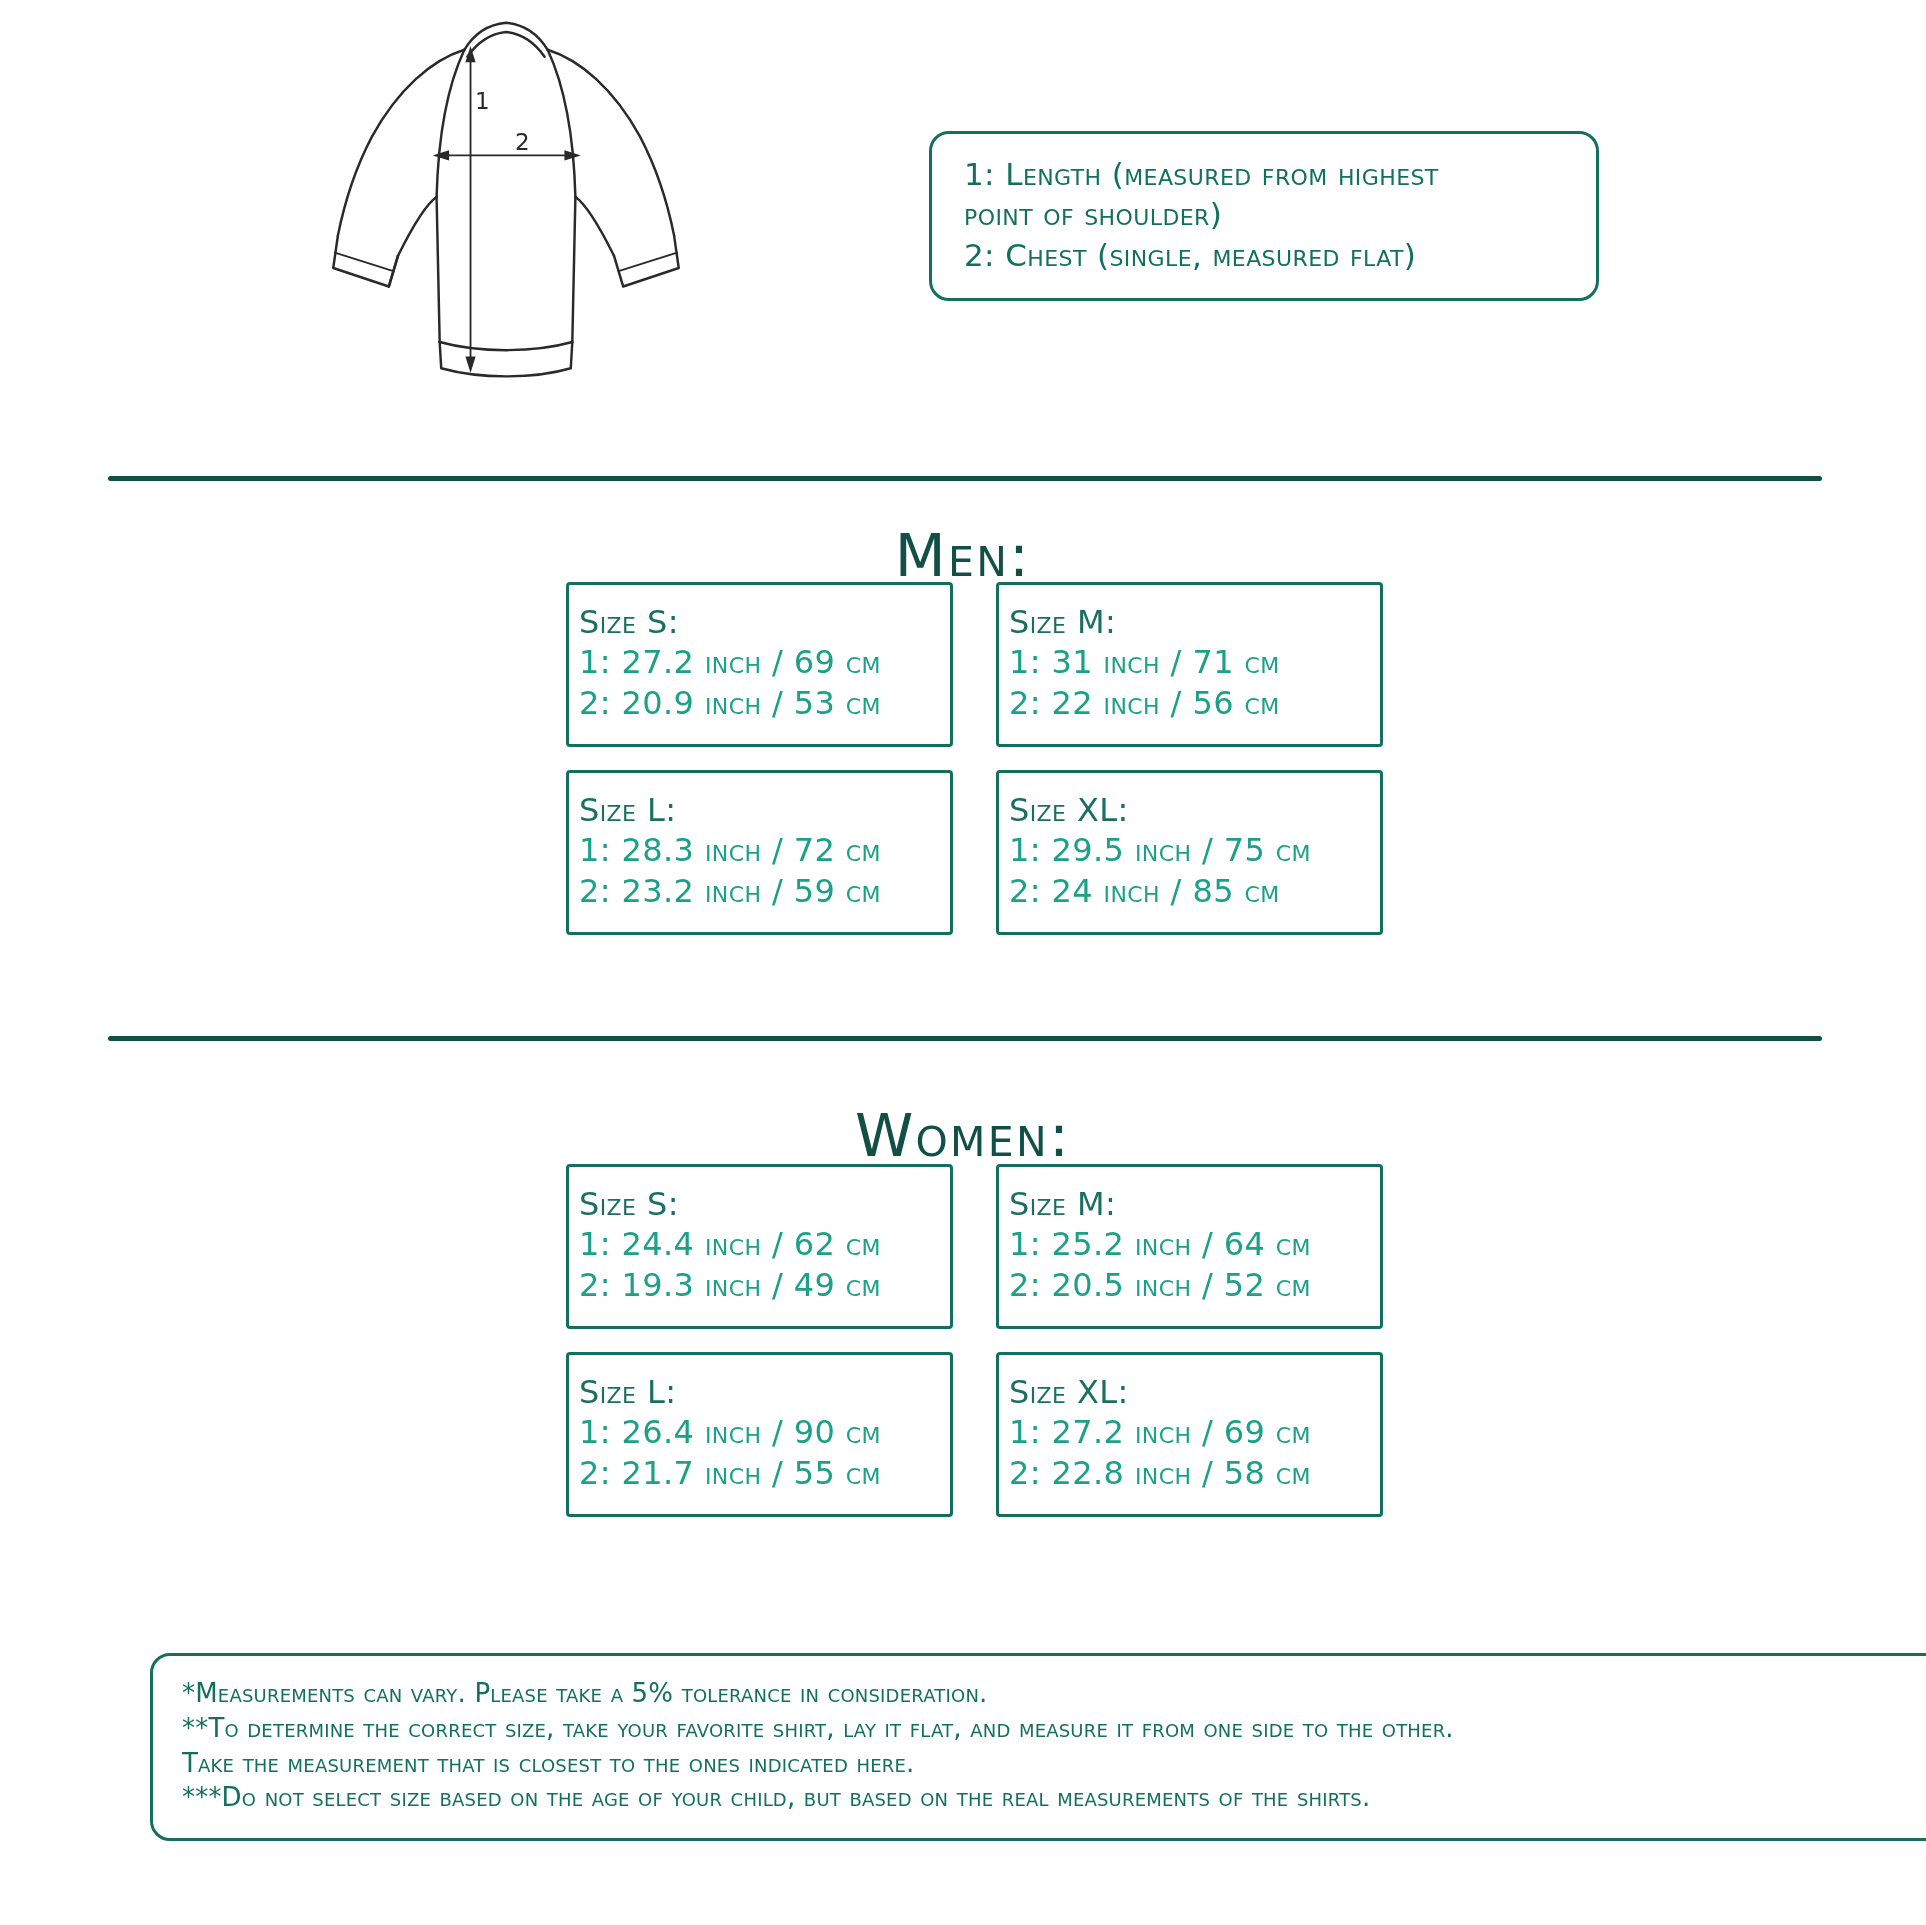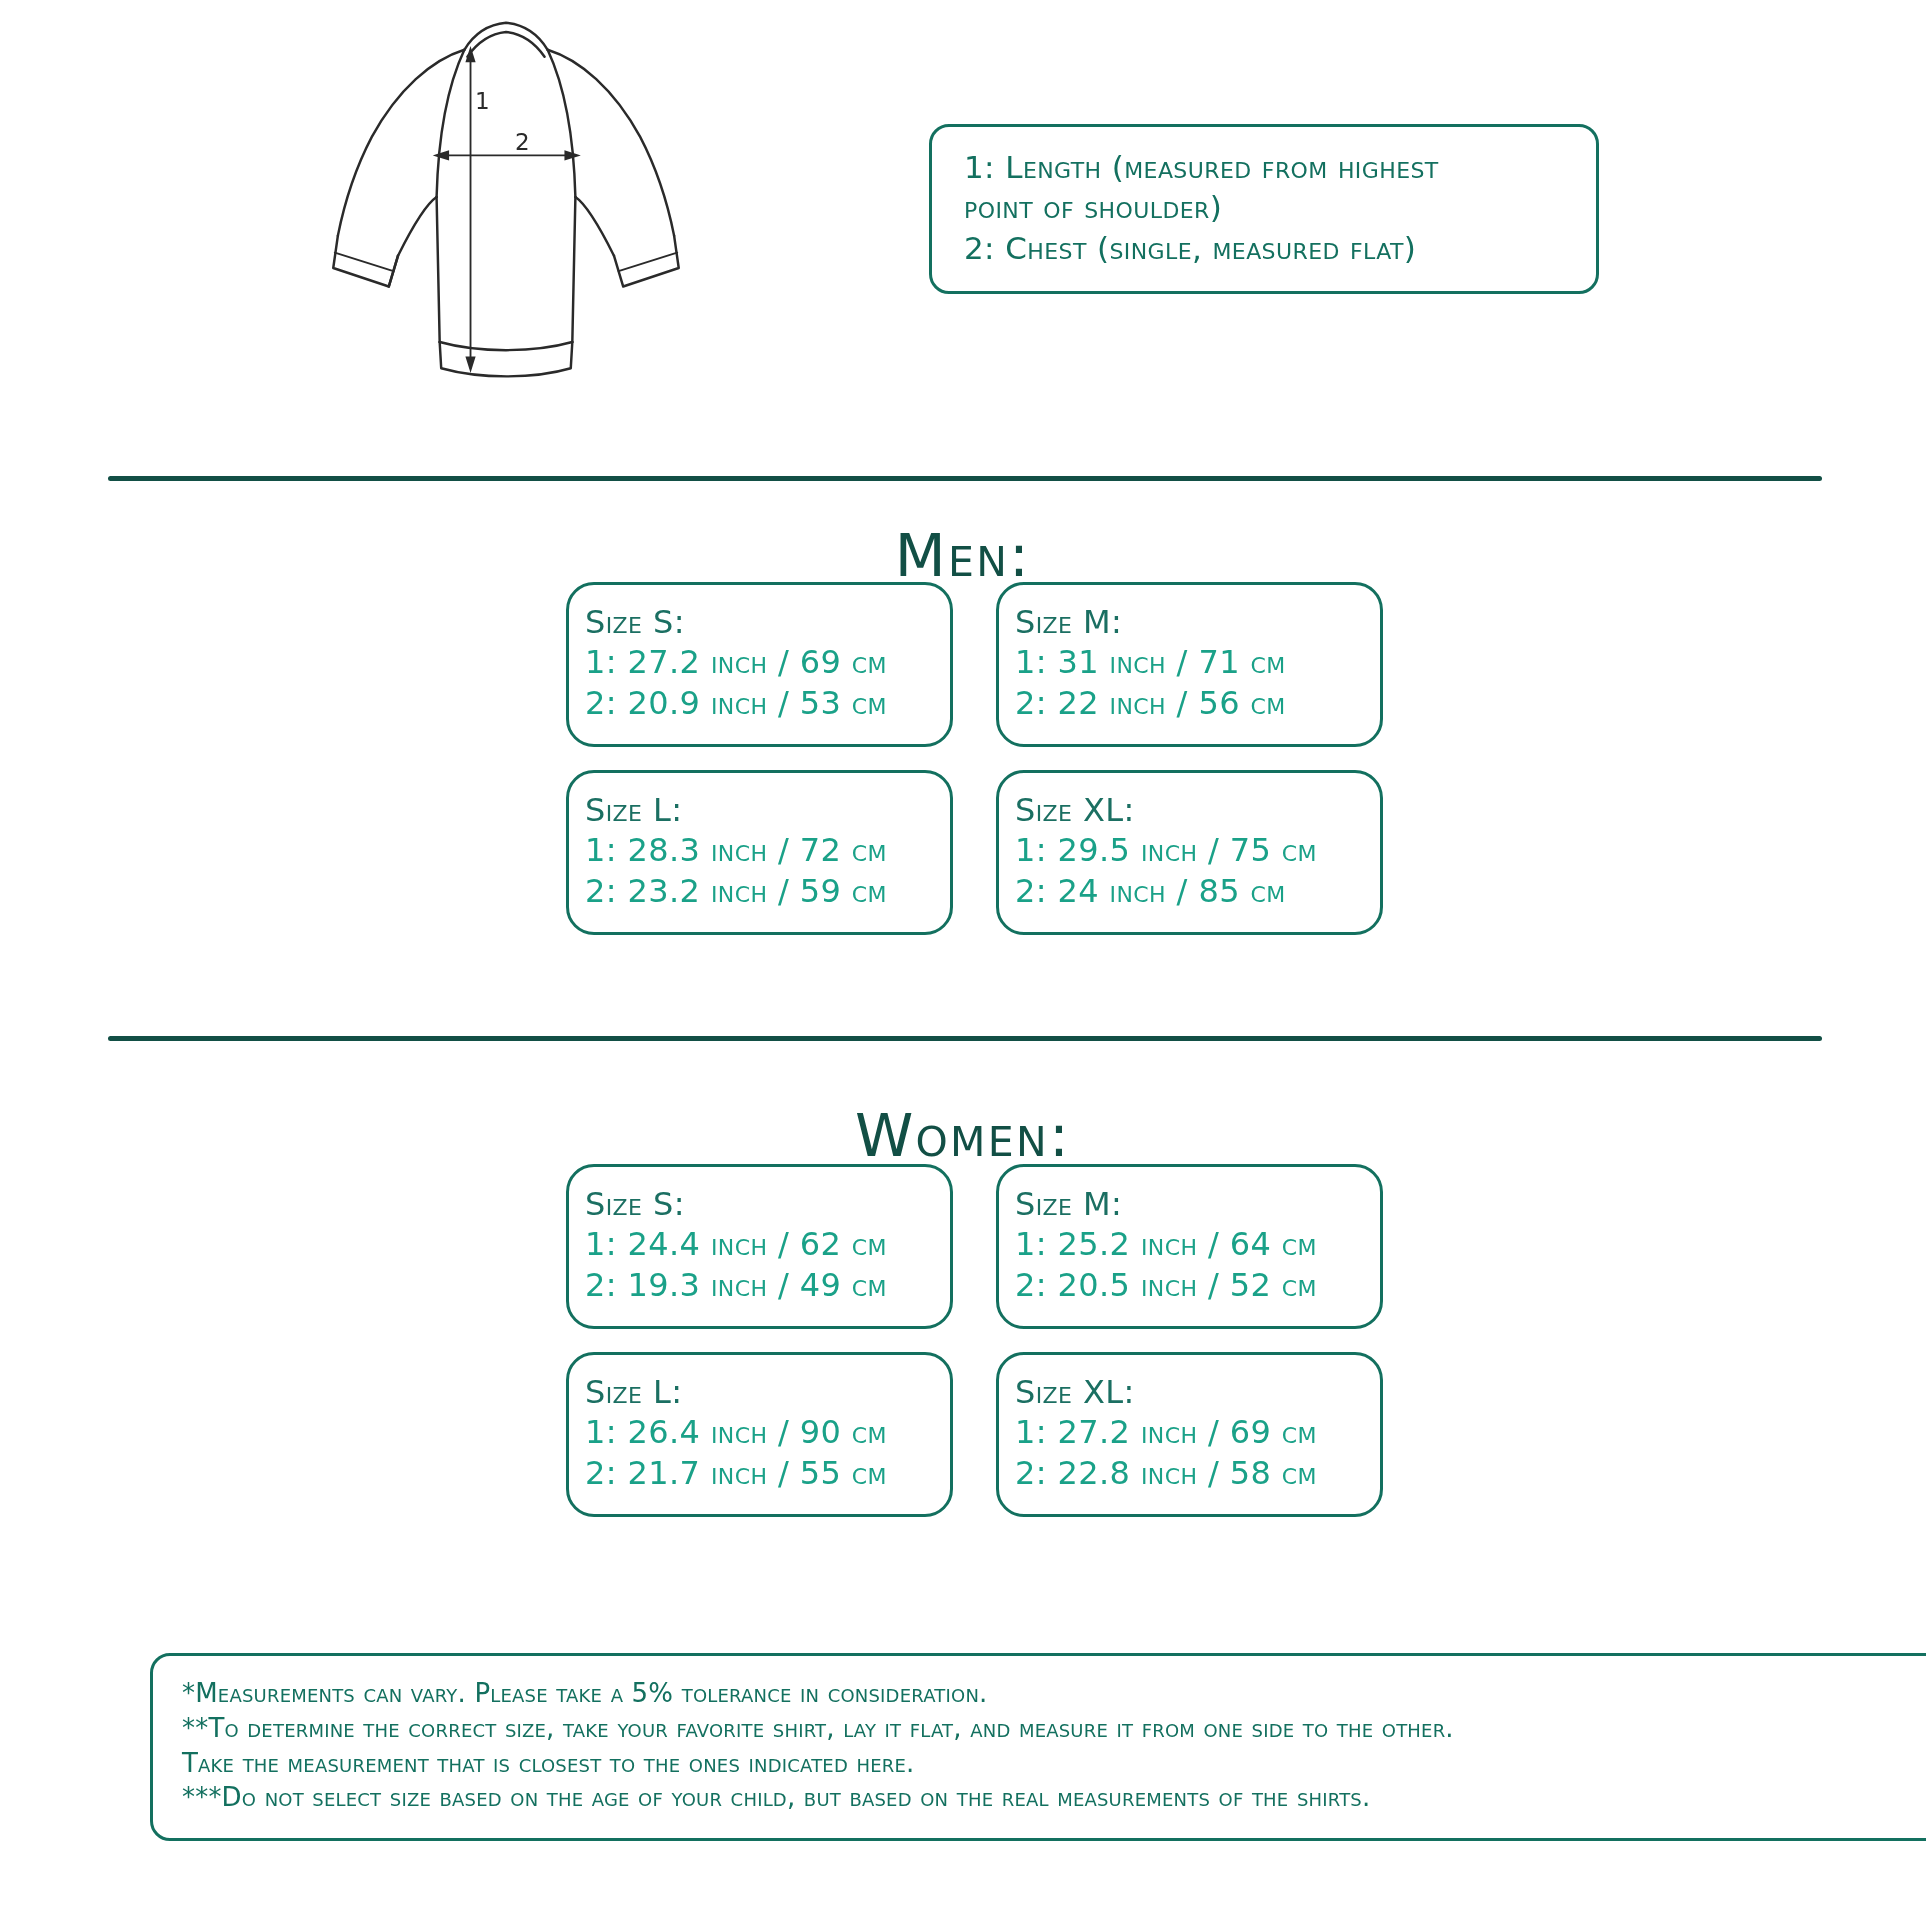--- a/index.html
+++ b/index.html
@@ -33,21 +33,21 @@
   .shirt-wrap {
     position: absolute;
     left: 324px;
     top: 15.4px;
     width: 401px;
     height: 432px;
   }
   .legend-box {
     position: absolute;
     left: 929px;
-    top: 124px;
+    top: 131px;
     width: 670px;
     box-sizing: border-box;
     border: 3.9px solid #13705f;
     border-radius: 20px;
     padding: 20px 26px 23px 32px;
   }
   .legend-line {
     font-family: "DejaVu Sans", sans-serif;
     font-size: 31px;
     letter-spacing: 0.4px;
@@ -96,22 +96,22 @@
 
   .card-row {
     display: flex;
     gap: 43px;
     margin-bottom: 23px;
   }
   .card {
     box-sizing: border-box;
     width: 435px;
     border: 3.9px solid #13705f;
-    border-radius: 28px;
-    padding: 17px 23px 20px 16px;
+    border-radius: 4px;
+    padding: 17px 23px 20px 10px;
   }
   .card-title {
     font-size: 32px;
     color: #1b6f62;
     font-variant: small-caps;
     letter-spacing: 0.4px;
     line-height: 1.25;
   }
   .card-line {
     font-size: 32px;

